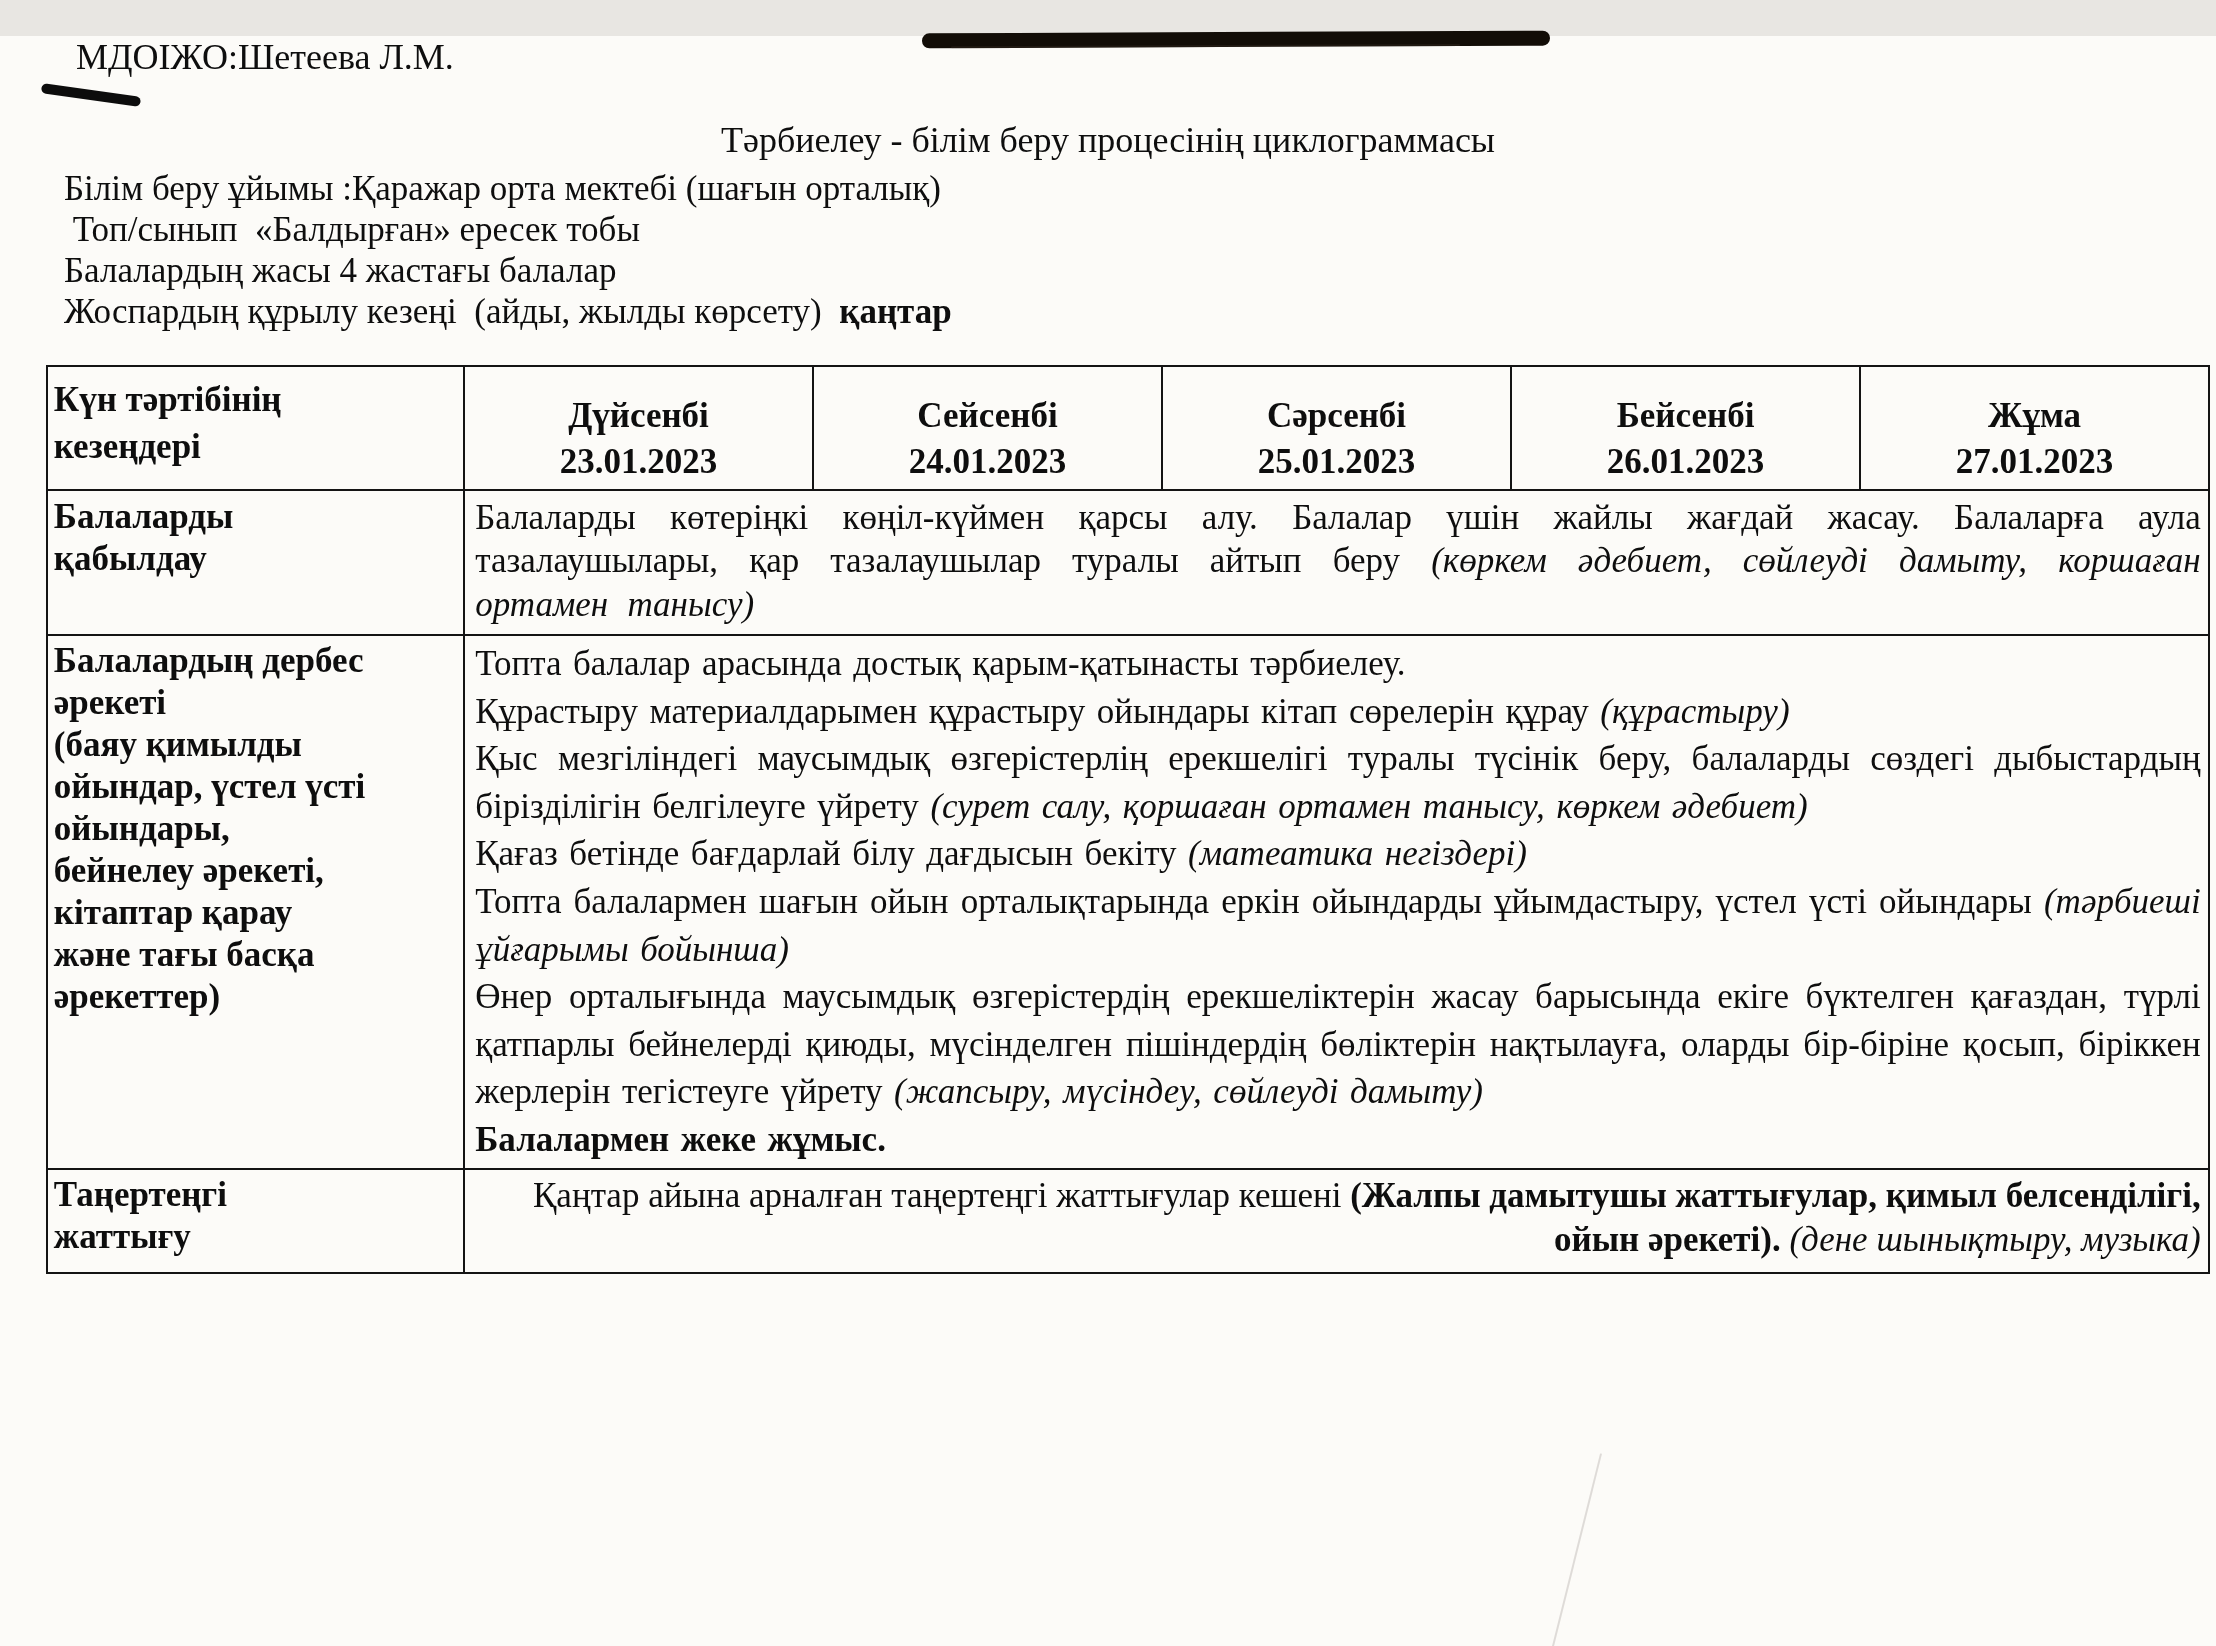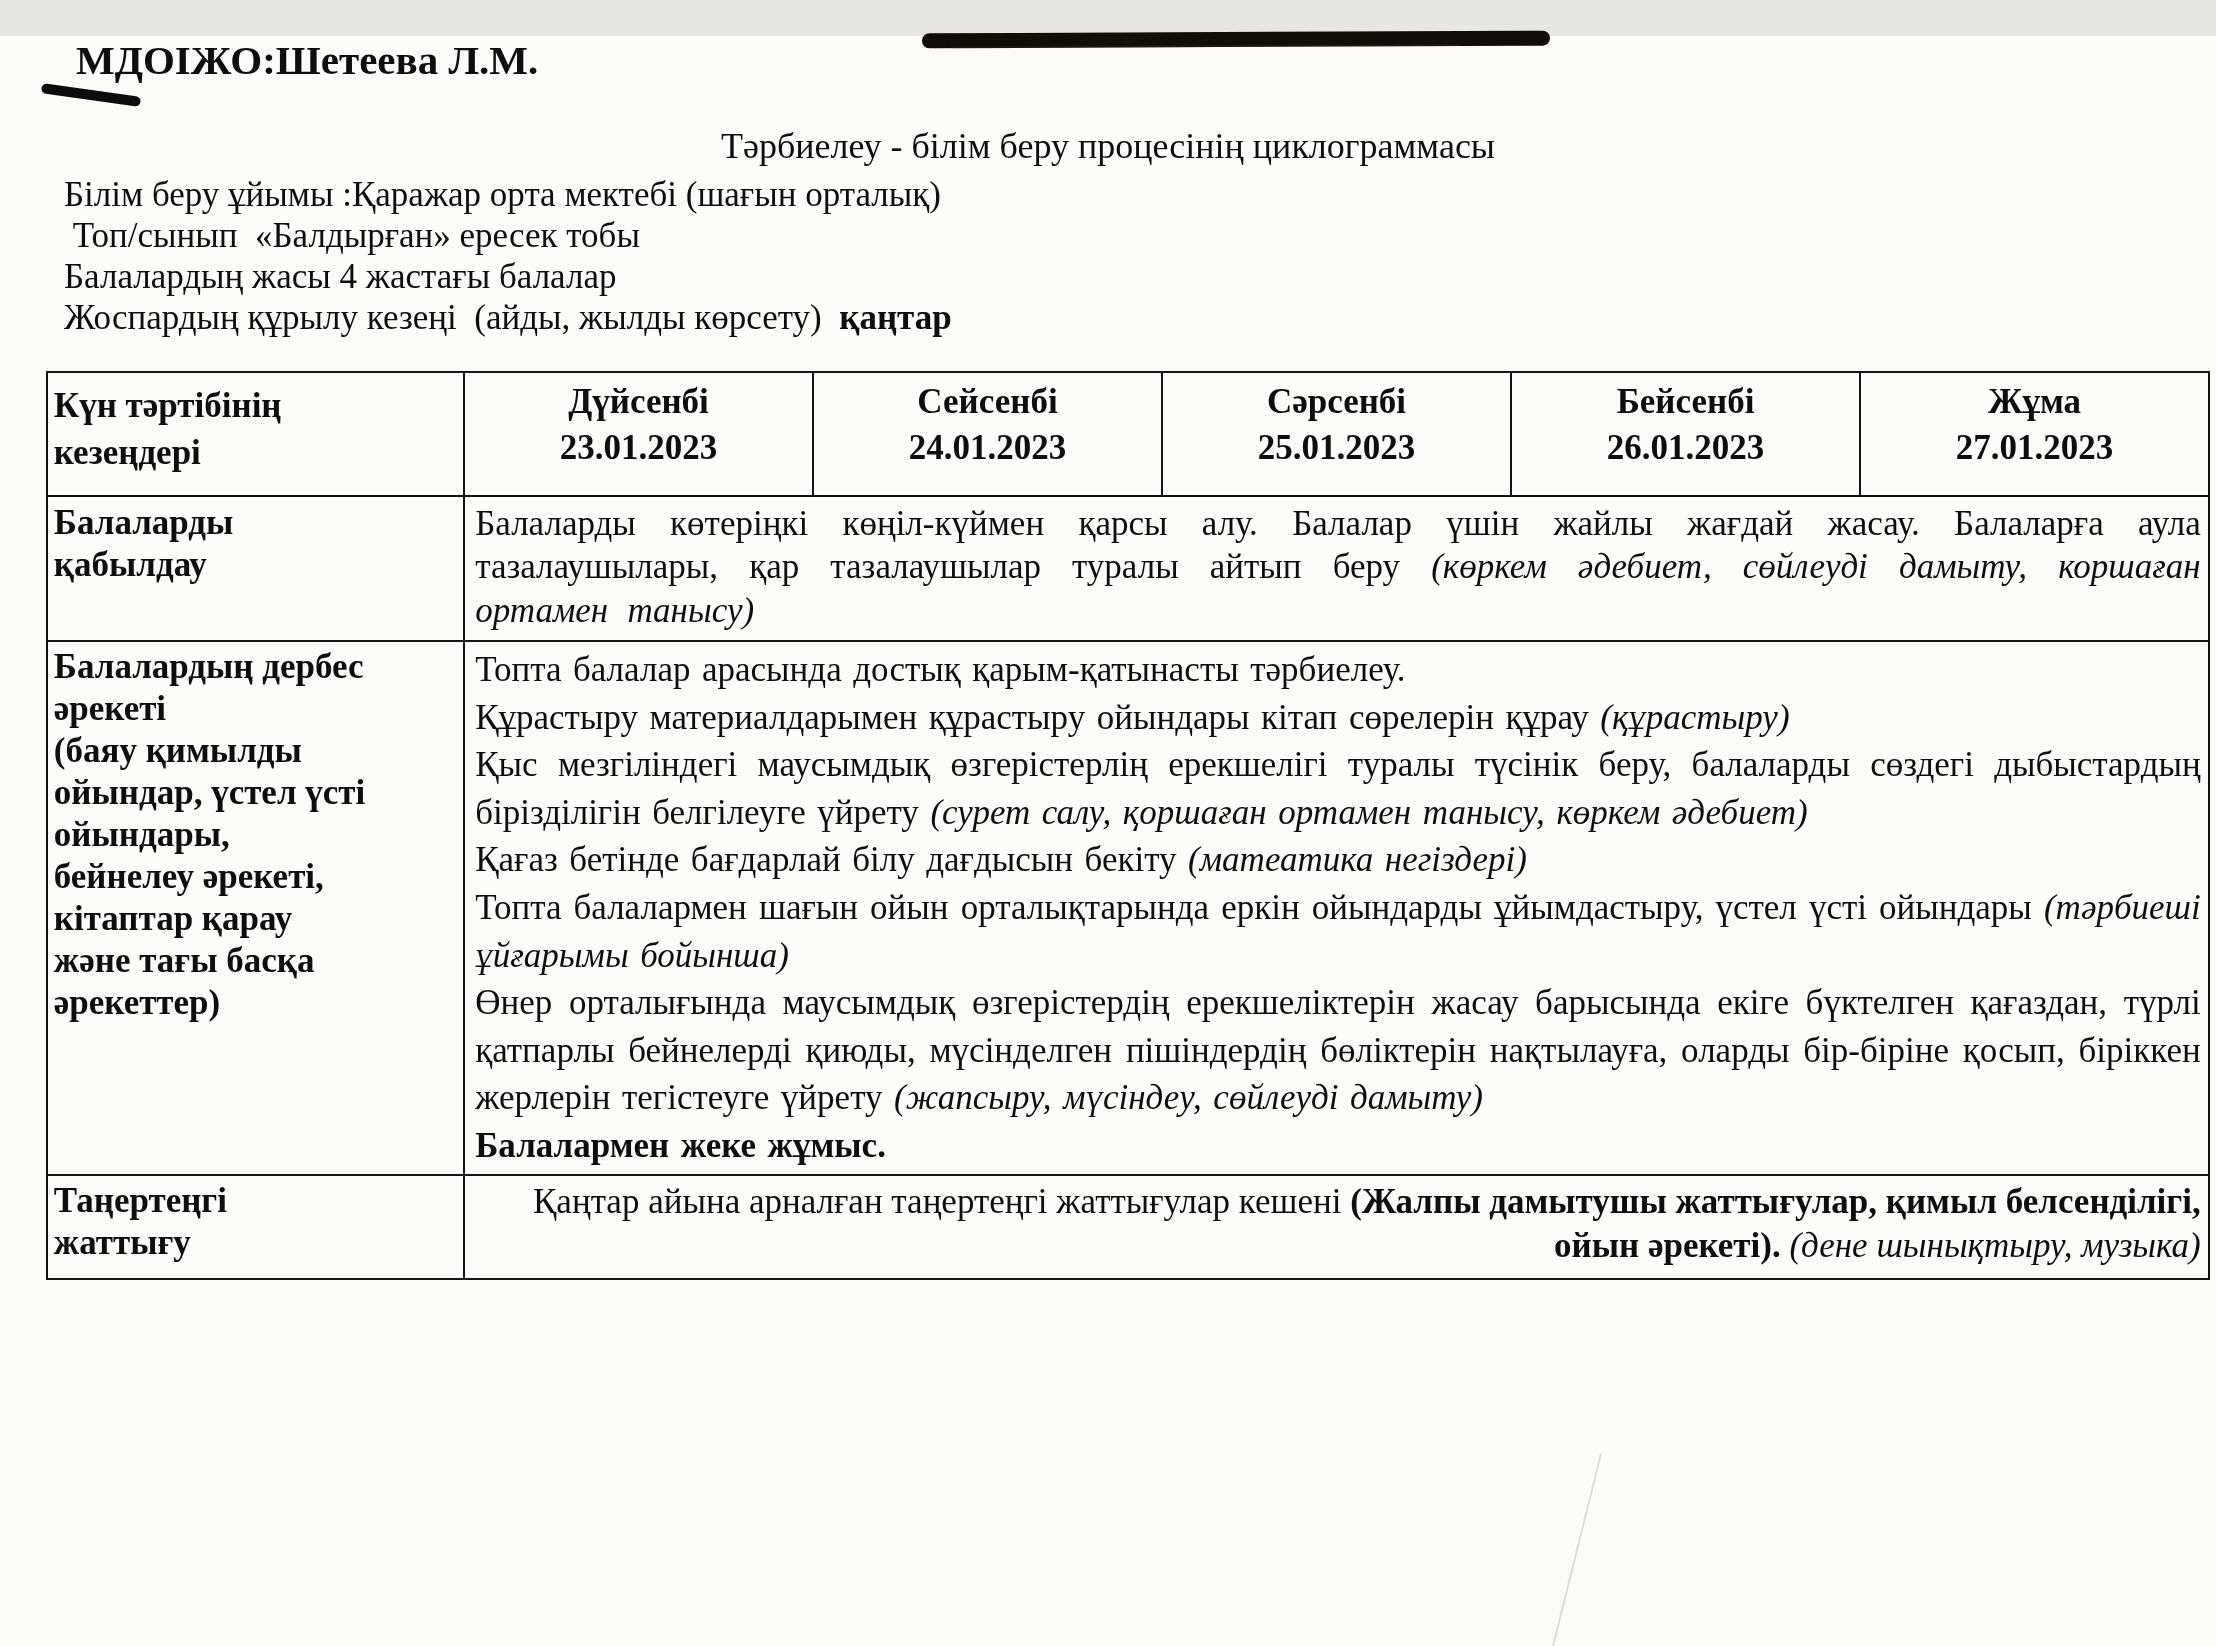--- a/index.html
+++ b/index.html
@@ -49,21 +49,21 @@
   }
   .approve-label { letter-spacing: 0.7px; }
   .sig-wrap { position: absolute; left: 159px; top: -38px; width: 138px; height: 87px; }
   .sig-line {
     position: absolute; left: 8.7px; top: 79px;
     width: 86px; height: 5.8px; background: #0d0d0d;
     transform: rotate(-1.5deg); border-radius: 2.2px;
   }
   .mdo-line {
     margin: 36px 0 0 76px;
-    font-size: 41px; font-weight: bold;
+    font-size: 36px; font-weight: normal;
   }
   .doc-title {
     margin-top: 41px;
     text-align: center;
     font-size: 36px; font-weight: normal;
   }
   .info-lines {
     margin: 7.3px 0 0 64px;
     font-size: 35px;
     line-height: 41px;
@@ -86,21 +86,21 @@
   th.col-periods {
     text-align: left;
     white-space: pre-line;
     padding: 10.2px 2.9px 2.9px 5.8px;
     line-height: 1.32;
     font-weight: bold;
     height: 109px;
   }
   th.col-day {
     text-align: center;
-    padding-top: 6px;
+    padding-top: 26px;
     font-weight: bold;
     line-height: 1.32;
   }
   td.cell-label {
     font-weight: bold;
     white-space: pre-line;
     padding: 4.4px 1.5px 2.9px 5.8px;
     line-height: 1.2;
   }
   td.cell-content {

